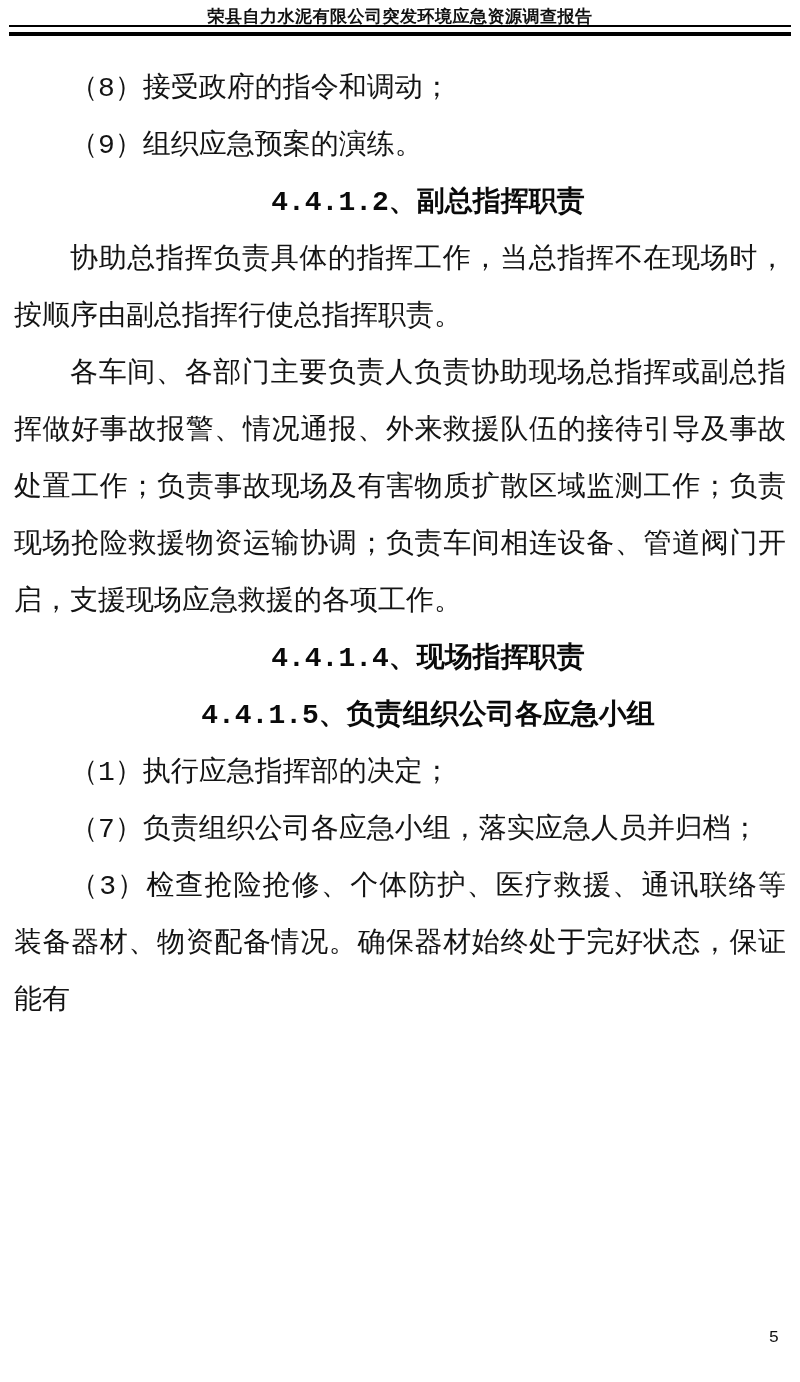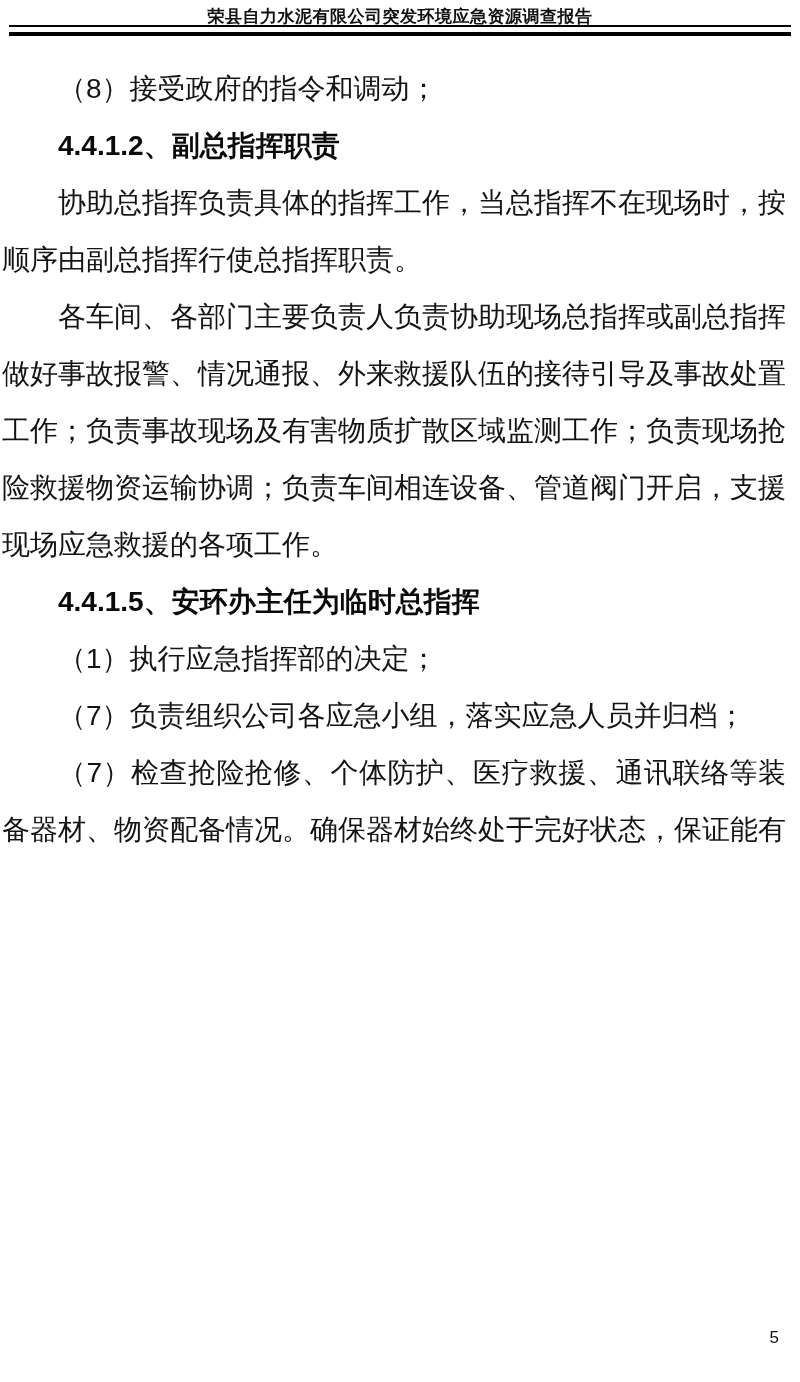--- a/index.html
+++ b/index.html
@@ -6,21 +6,21 @@
     margin: 0;
     padding: 0;
     background: #ffffff;
   }
   .page {
     position: relative;
     width: 800px;
     height: 1382px;
     background: #ffffff;
     overflow: hidden;
-    font-family: Liberation Sans, sans-serif;
+    font-family: Liberation Mono, monospace;
     color: #141414;
   }
   
   .header-title {
     position: absolute;
     top: 5px;
     left: 0;
     width: 100%;
     text-align: center;
     font-size: 17px;
@@ -41,36 +41,36 @@
     top: 32px;
     left: 9px;
     right: 9px;
     height: 4px;
     background: #000;
   }
   
   .content {
     position: absolute;
     top: 60px;
-    left: 2px;
+    left: 14px;
     right: 14px;
   }
   .content p {
     margin: 0;
     font-size: 28px;
     line-height: 57px;
     text-indent: 2em;
     text-align: justify;
     text-justify: inter-ideograph;
     letter-spacing: 0px;
     word-break: break-all;
   }
   .content p.heading {
     font-weight: 700;
-    text-align: left;
+    text-align: center;
     color: #0a0a0a;
   }
   
   .page-number {
     position: absolute;
     top: 1328px;
     right: 21px;
     font-size: 17px;
     color: #111;
   }
@@ -79,24 +79,26 @@
 <body>
 
 <div class="page">
 
   <div class="header-title">荣县自力水泥有限公司突发环境应急资源调查报告</div>
   <div class="header-rule-thin"></div>
   <div class="header-rule-thick"></div>
 
   <div class="content">
     <p class="list-item">（8）接受政府的指令和调动；</p>
+    <p class="list-item">（9）组织应急预案的演练。</p>
     <p class="heading">4.4.1.2、副总指挥职责</p>
     <p class="para">协助总指挥负责具体的指挥工作，当总指挥不在现场时，按顺序由副总指挥行使总指挥职责。</p>
     <p class="para">各车间、各部门主要负责人负责协助现场总指挥或副总指挥做好事故报警、情况通报、外来救援队伍的接待引导及事故处置工作；负责事故现场及有害物质扩散区域监测工作；负责现场抢险救援物资运输协调；负责车间相连设备、管道阀门开启，支援现场应急救援的各项工作。</p>
-    <p class="heading">4.4.1.5、安环办主任为临时总指挥</p>
+    <p class="heading">4.4.1.4、现场指挥职责</p>
+    <p class="heading">4.4.1.5、负责组织公司各应急小组</p>
     <p class="list-item">（1）执行应急指挥部的决定；</p>
     <p class="list-item">（7）负责组织公司各应急小组，落实应急人员并归档；</p>
-    <p class="para">（7）检查抢险抢修、个体防护、医疗救援、通讯联络等装备器材、物资配备情况。确保器材始终处于完好状态，保证能有</p>
+    <p class="para">（3）检查抢险抢修、个体防护、医疗救援、通讯联络等装备器材、物资配备情况。确保器材始终处于完好状态，保证能有</p>
   </div>
 
   <div class="page-number">5</div>
 
 </div>
 
 </body></html>

